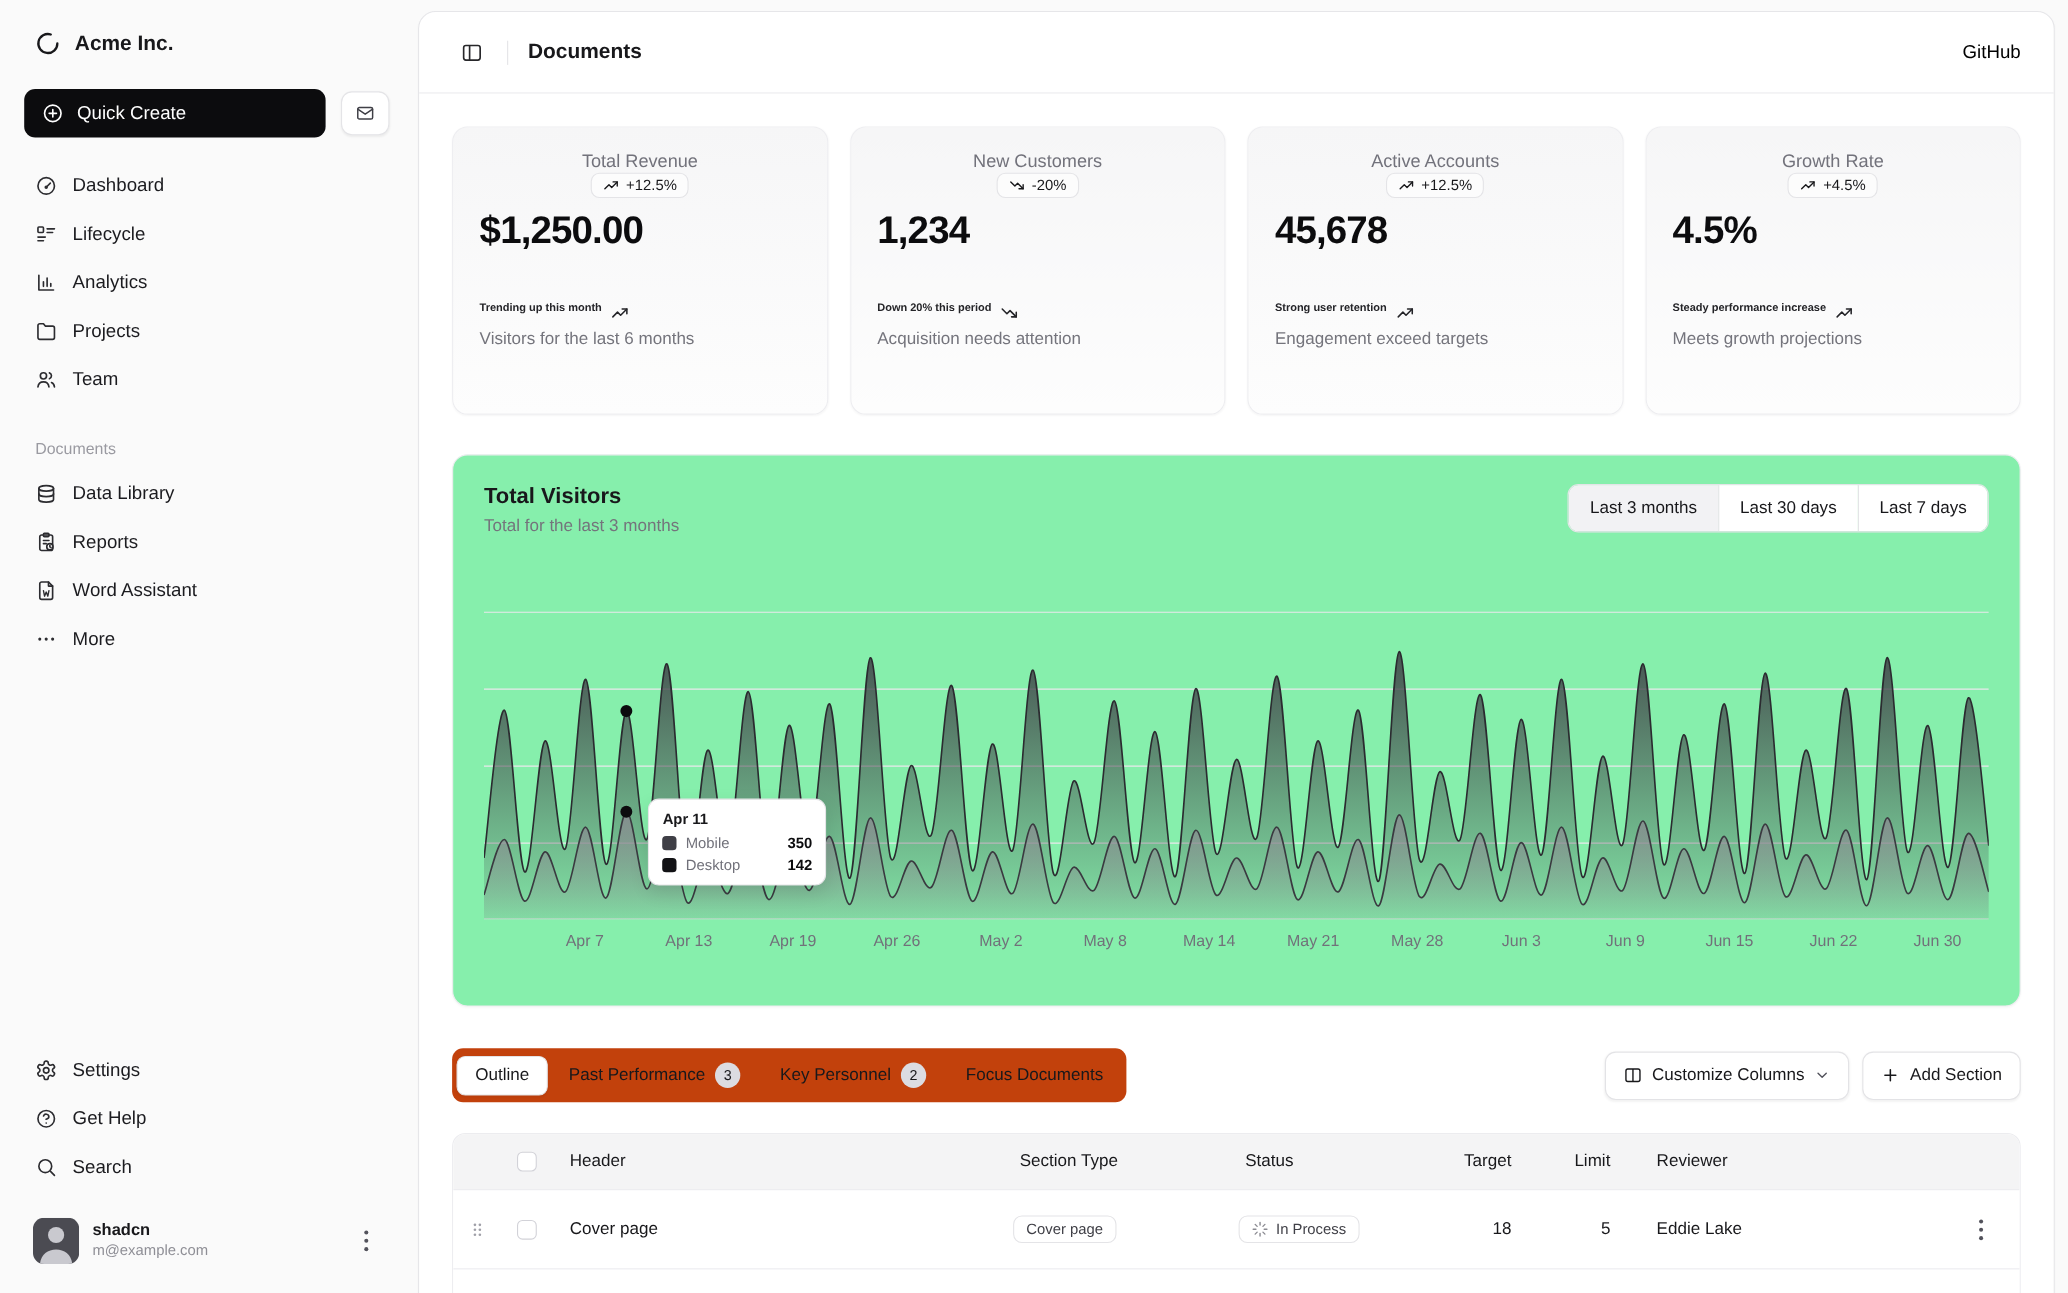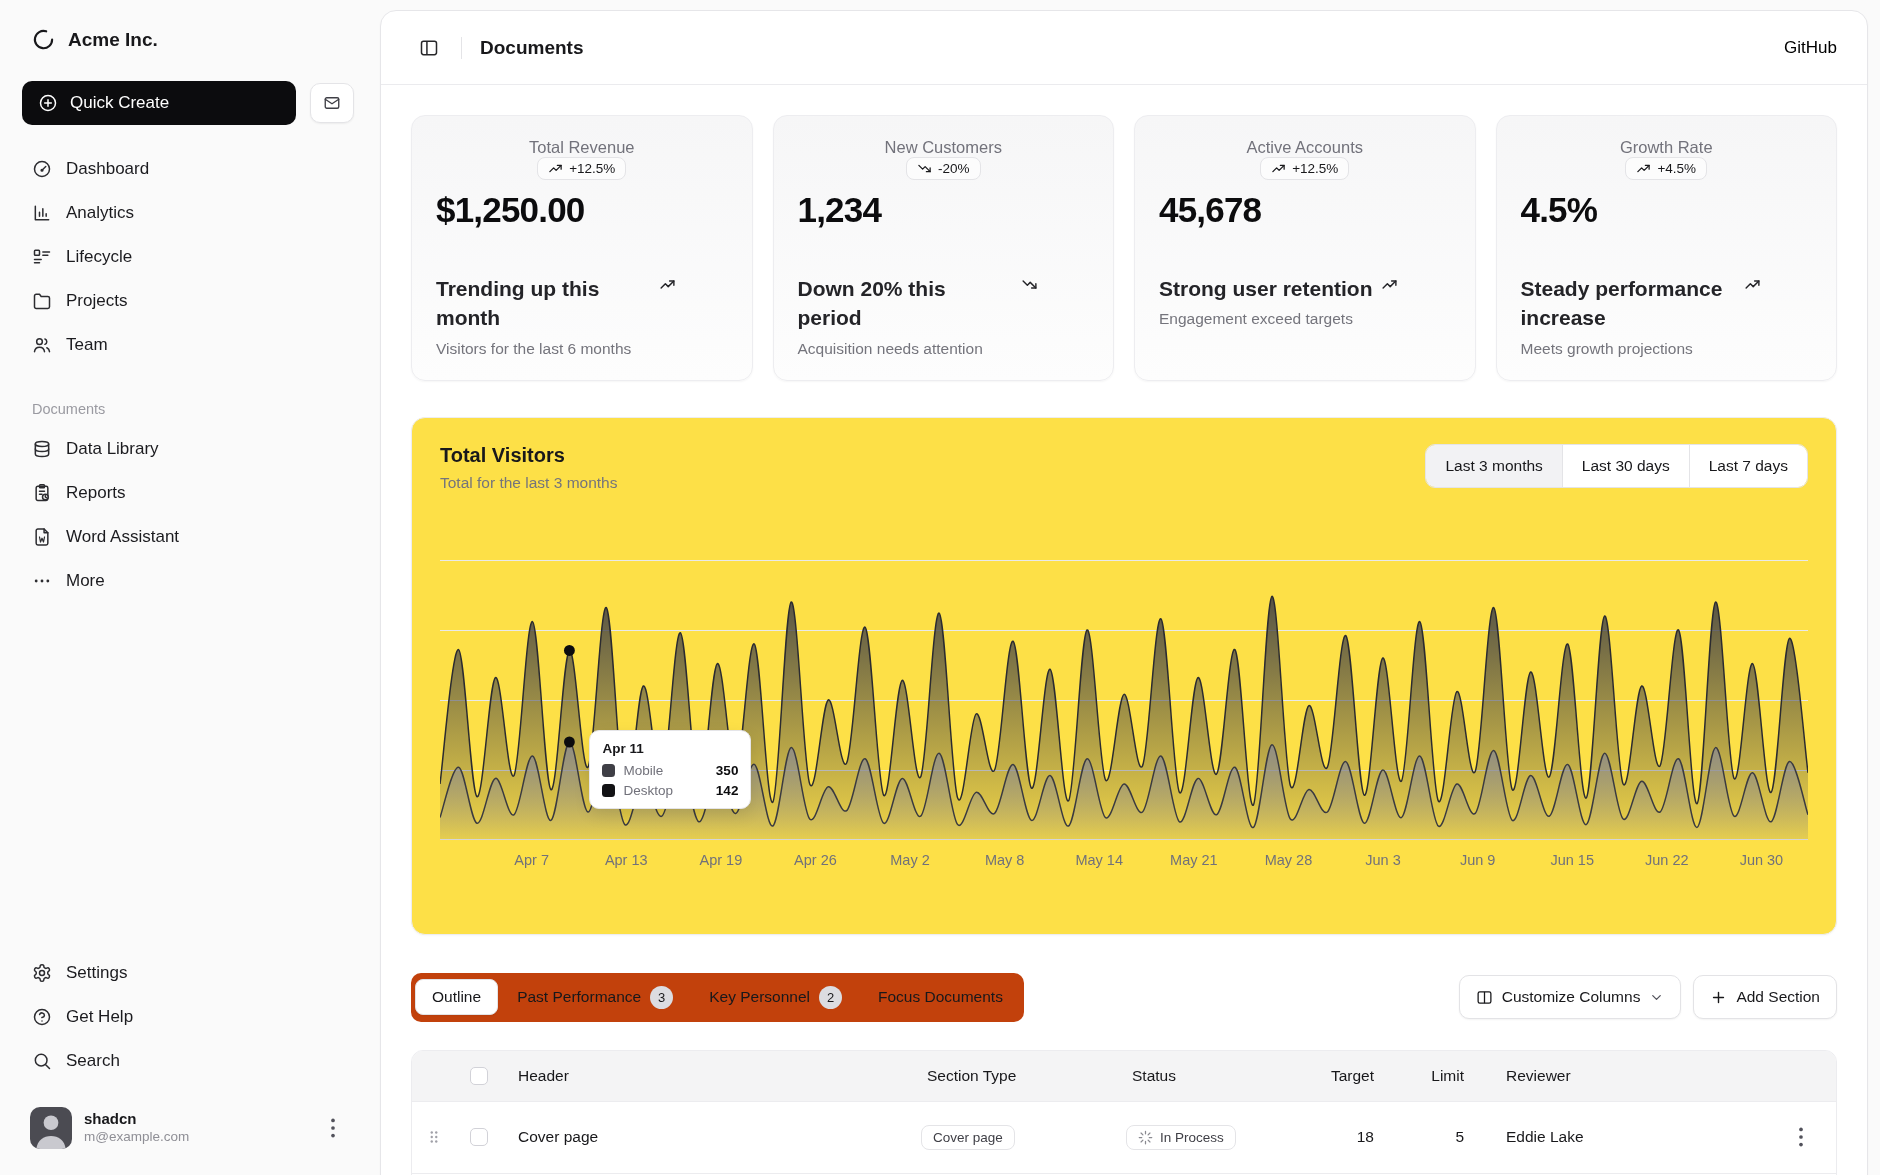--- a/index.html
+++ b/index.html
@@ -76,29 +76,29 @@
   .stat-top { display:flex; align-items:center; justify-content:space-between;flex-direction:column; }
   .stat-label { font-size:16.5px; color:#72727b; }
   .trend-badge {
     display:inline-flex; align-items:center; gap:6px; border:1px solid #e4e4e7; border-radius:8px;
     padding:3px 10px; font-size:13.5px; color:#18181b; background:rgba(255,255,255,.6);
   }
   .trend-badge .ic { width:15px; height:15px; }
   .stat-value { margin-top:10px; font-size:35px; font-weight:700; letter-spacing:-0.8px;
     font-variant-numeric:tabular-nums; color:#0c0c0e; }
   .stat-foot { margin-top:44px; }
-  .stat-foot-title { display:flex; align-items:flex-start; gap:8px; font-size:21px; font-weight:600; color:#242428; }
+  .stat-foot-title { display:flex; align-items:flex-start; gap:8px; font-size:10px; font-weight:600; color:#242428; }
   .stat-foot-title > span { max-width:215px; line-height:1.4; }
   .stat-foot-title .ic { width:17px; height:17px; margin-top:2px; }
   .stat-foot-sub { margin-top:7px; font-size:15.5px; color:#74747c; }
 
   
   .chart-card {
-    margin:36px 30px 0; border:1px solid #ededf0; border-radius:14px; background:#fde047;
-    padding:26px 28px 48px; box-shadow:0 1px 2px rgba(0,0,0,.03);
+    margin:36px 30px 0; border:1px solid #ededf0; border-radius:14px; background:#86efac;
+    padding:26px 28px 32px; box-shadow:0 1px 2px rgba(0,0,0,.03);
   }
   .chart-head { display:flex; align-items:flex-start; justify-content:space-between; }
   .chart-title { font-size:20px; font-weight:700; }
   .chart-sub { margin-top:7px; font-size:15.5px; color:#74747c; }
   .range-toggle { display:flex; border:1px solid #e4e4e7; border-radius:10px; overflow:hidden; height:44px; }
   .range-btn { background:#fff; border:none; border-left:1px solid #e4e4e7; padding:0 19px;
     font-size:15.5px; font-family:inherit; color:#18181b; cursor:pointer; }
   .range-btn:first-child { border-left:none; }
   .range-btn.active { background:#f2f2f4; }
   .plot { position:relative; margin-top:68px; height:280px; }
@@ -190,34 +190,34 @@
             <circle cx="12" cy="12" r="9"></circle>
             <path d="M12 13.5L16.5 9"></path>
             <circle cx="12" cy="13.5" r="1" fill="currentColor"></circle>
           </svg>
         </span>
         <span>Dashboard</span>
       </div>
       <div class="nav-item">
         <span class="ic">
           <svg viewBox="0 0 24 24" fill="none" stroke="currentColor" stroke-width="1.8" stroke-linecap="round" stroke-linejoin="round">
+            <rect x="3" y="4" width="6" height="6" rx="1"></rect>
+            <path d="M13 6h8M13 10h6M3 15h8M3 19h6"></path>
+          </svg>
+        </span>
+        <span>Lifecycle</span>
+      </div>
+      <div class="nav-item">
+        <span class="ic">
+          <svg viewBox="0 0 24 24" fill="none" stroke="currentColor" stroke-width="1.8" stroke-linecap="round" stroke-linejoin="round">
             <path d="M4 4v16h16"></path>
             <path d="M9 16v-5M13 16V7M17 16v-3"></path>
           </svg>
         </span>
         <span>Analytics</span>
-      </div>
-      <div class="nav-item">
-        <span class="ic">
-          <svg viewBox="0 0 24 24" fill="none" stroke="currentColor" stroke-width="1.8" stroke-linecap="round" stroke-linejoin="round">
-            <rect x="3" y="4" width="6" height="6" rx="1"></rect>
-            <path d="M13 6h8M13 10h6M3 15h8M3 19h6"></path>
-          </svg>
-        </span>
-        <span>Lifecycle</span>
       </div>
       <div class="nav-item">
         <span class="ic">
           <svg viewBox="0 0 24 24" fill="none" stroke="currentColor" stroke-width="1.8" stroke-linecap="round" stroke-linejoin="round">
             <path d="M3 19V6a2 2 0 0 1 2-2h4l2 2.5h8a2 2 0 0 1 2 2V19a2 2 0 0 1-2 2H5a2 2 0 0 1-2-2z"></path>
           </svg>
         </span>
         <span>Projects</span>
       </div>
       <div class="nav-item">

